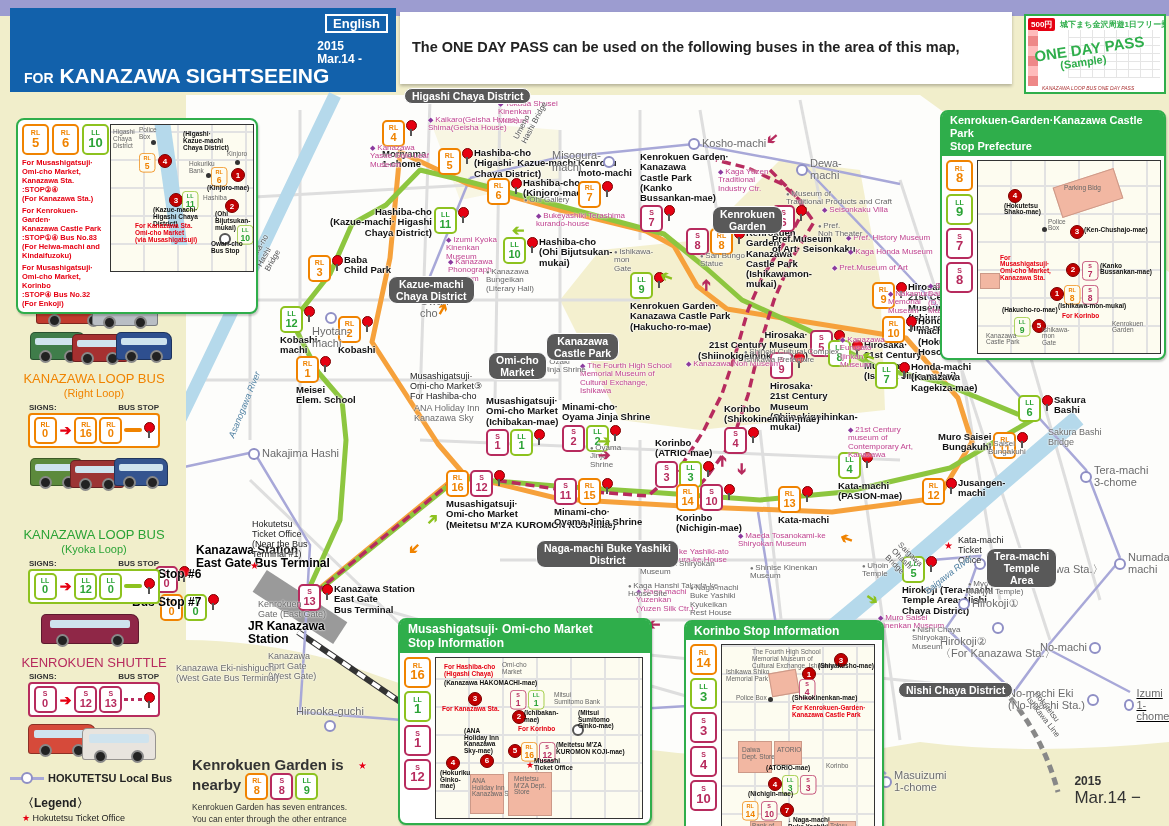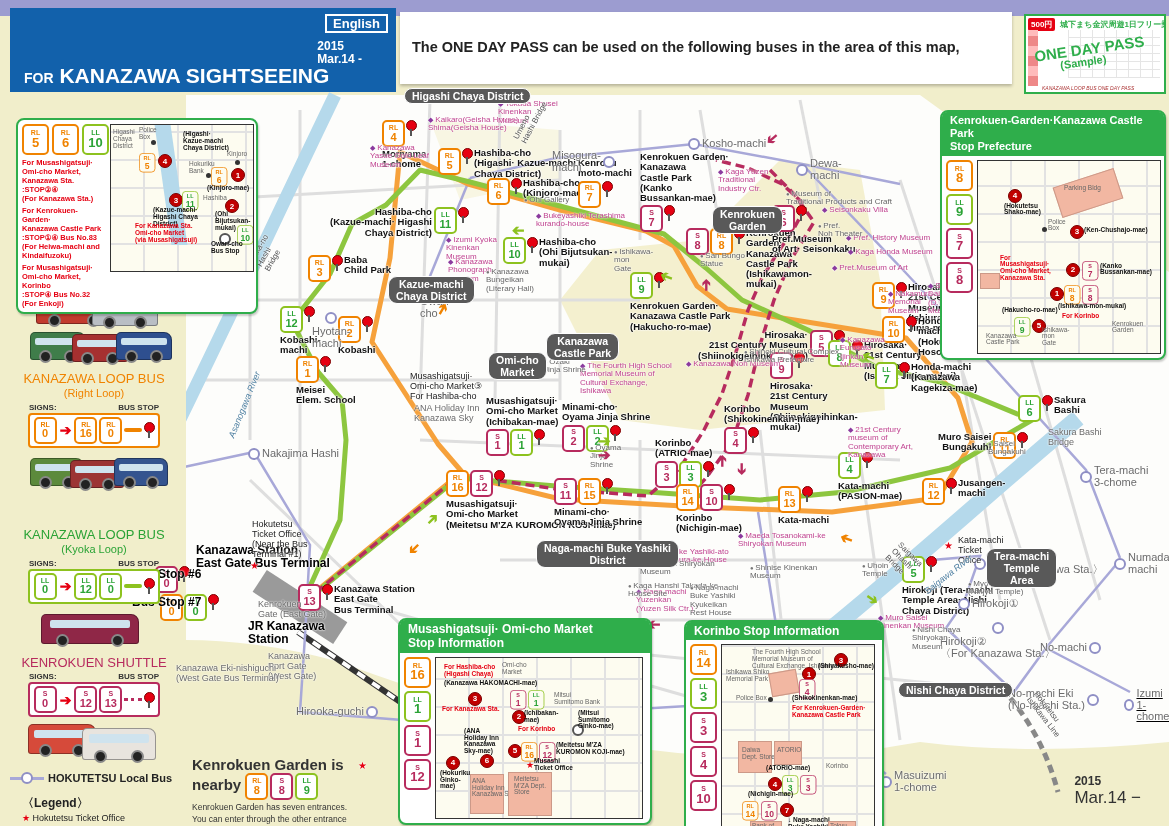--- a/index.html
+++ b/index.html
@@ -853,21 +853,21 @@
       </div>
       <div class="lstop" style="flex-direction: column; left: 312px; top: 312px;">
         <span class="ring"></span>
         <span class="lt">Hyotan-
 machi</span>
       </div>
       <div class="lstop" style="left: 248px; top: 448px;">
         <span class="ring"></span>
         <span class="lt">Nakajima Hashi</span>
       </div>
-      <div class="lstop" style="flex-direction: row; left: 296px; top: 706px;">
+      <div class="lstop" style="flex-direction: column; left: 296px; top: 706px;">
         <span class="lt">Hirooka-guchi</span>
         <span class="ring"></span>
       </div>
       <div class="lstop" style="flex-direction: column; left: 448px; top: 718px;">
         <span class="ring"></span>
         <span class="lt">Nakabashi</span>
       </div>
       <div class="lstop" style="flex-direction: column; left: 782px; top: 694px;">
         <span class="ring"></span>
         <span class="lt">Tomimoto-cho</span>

